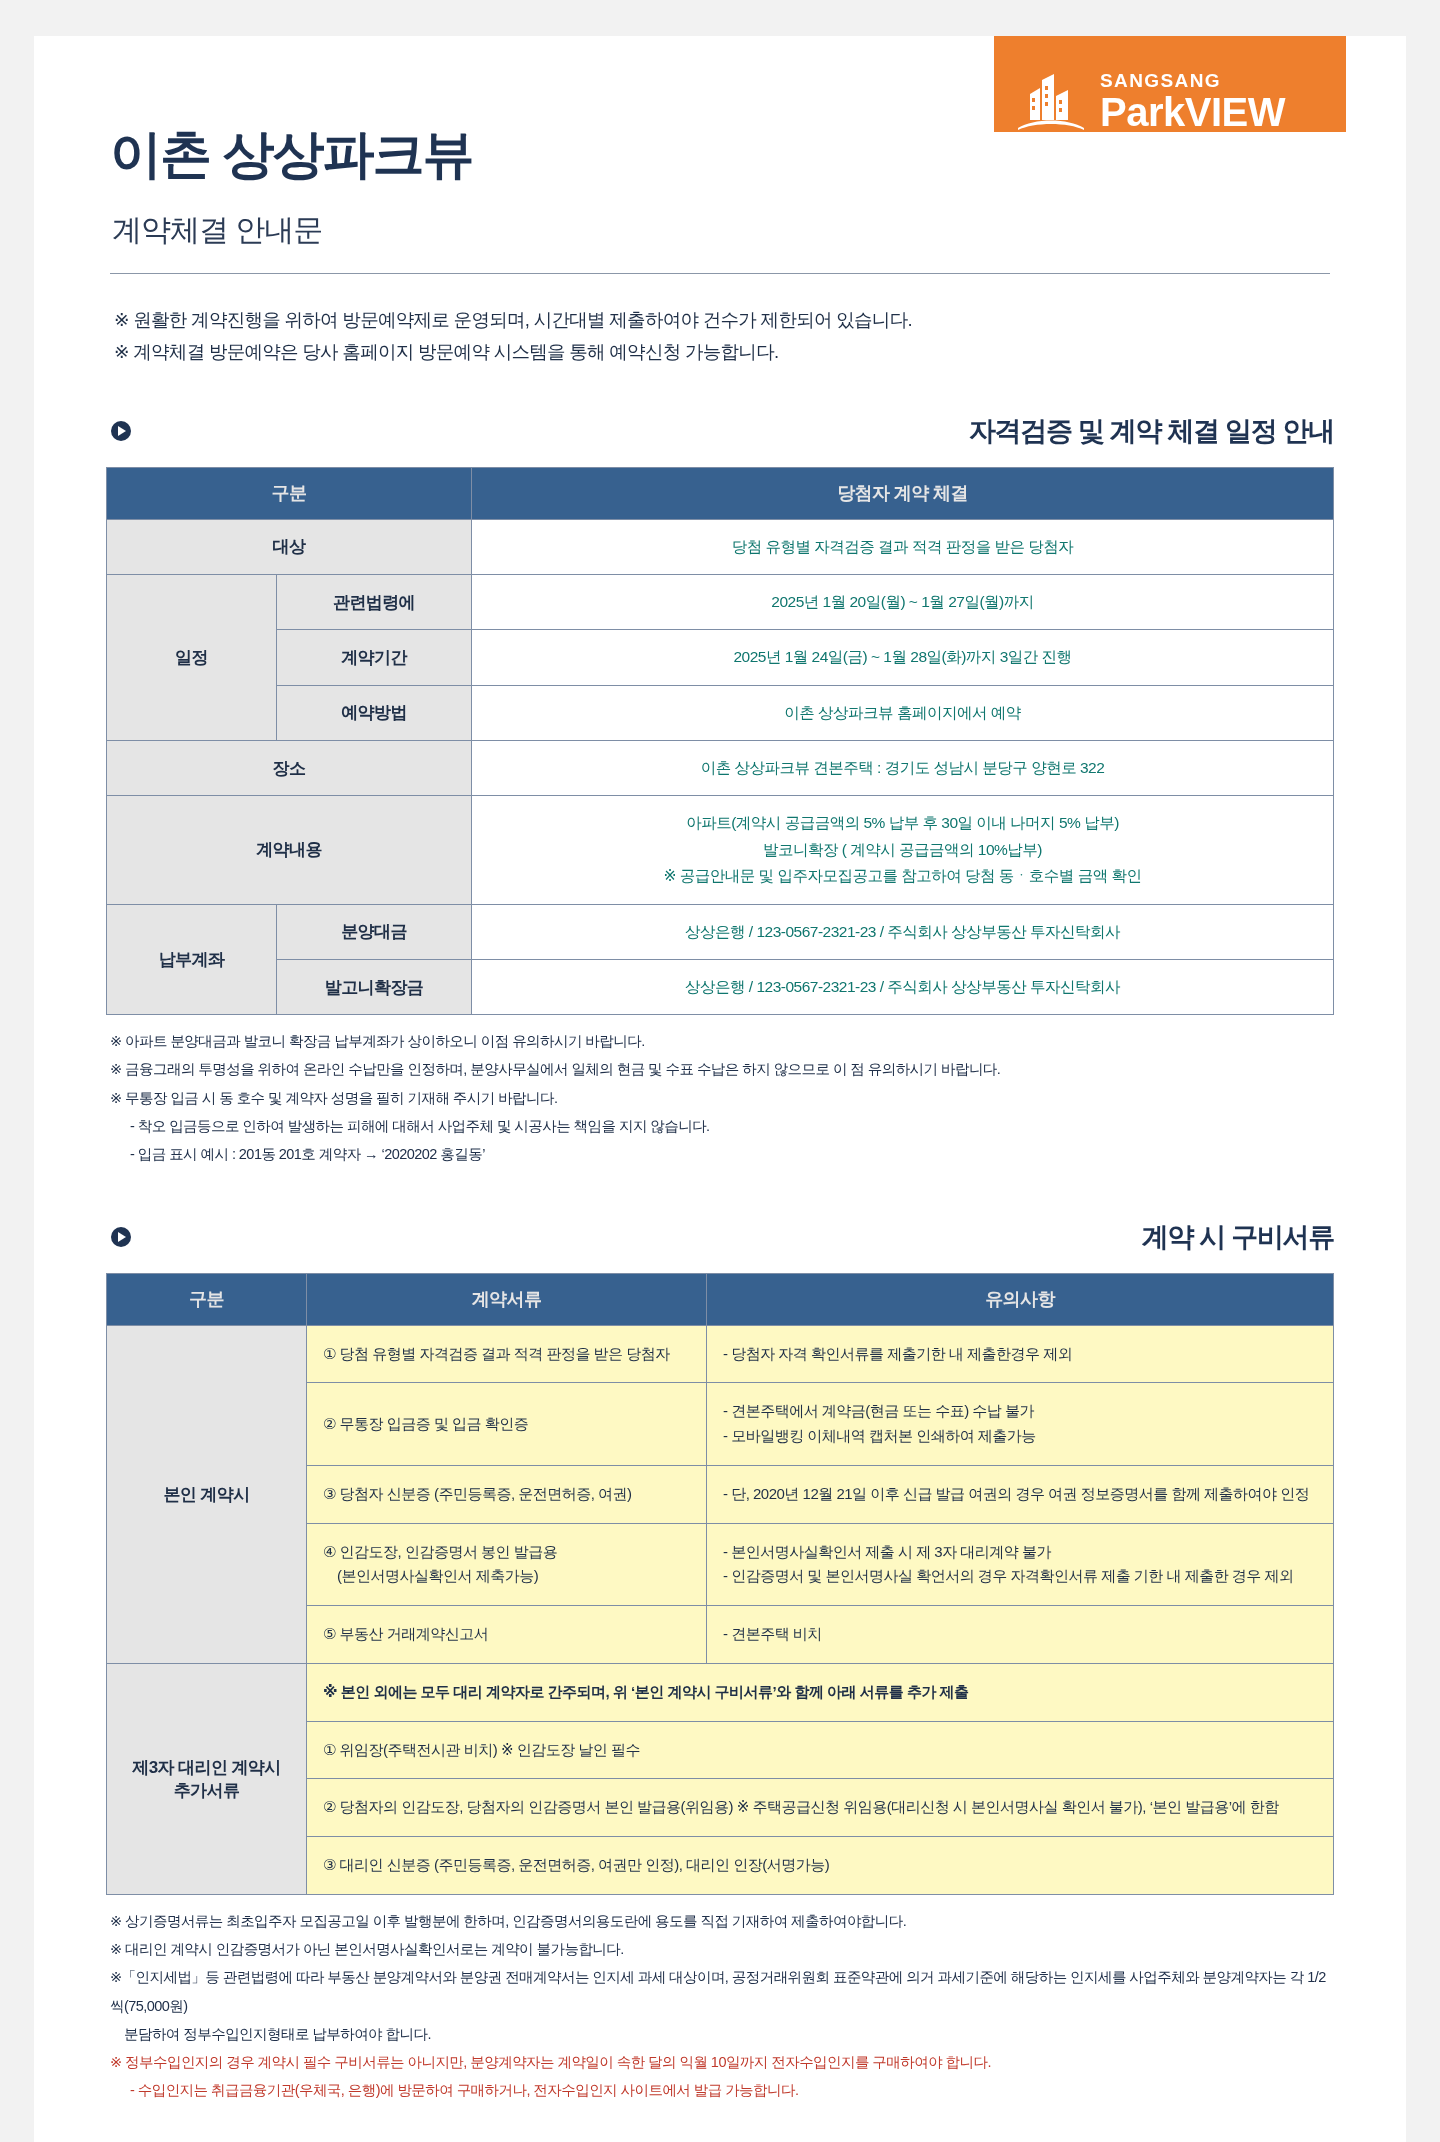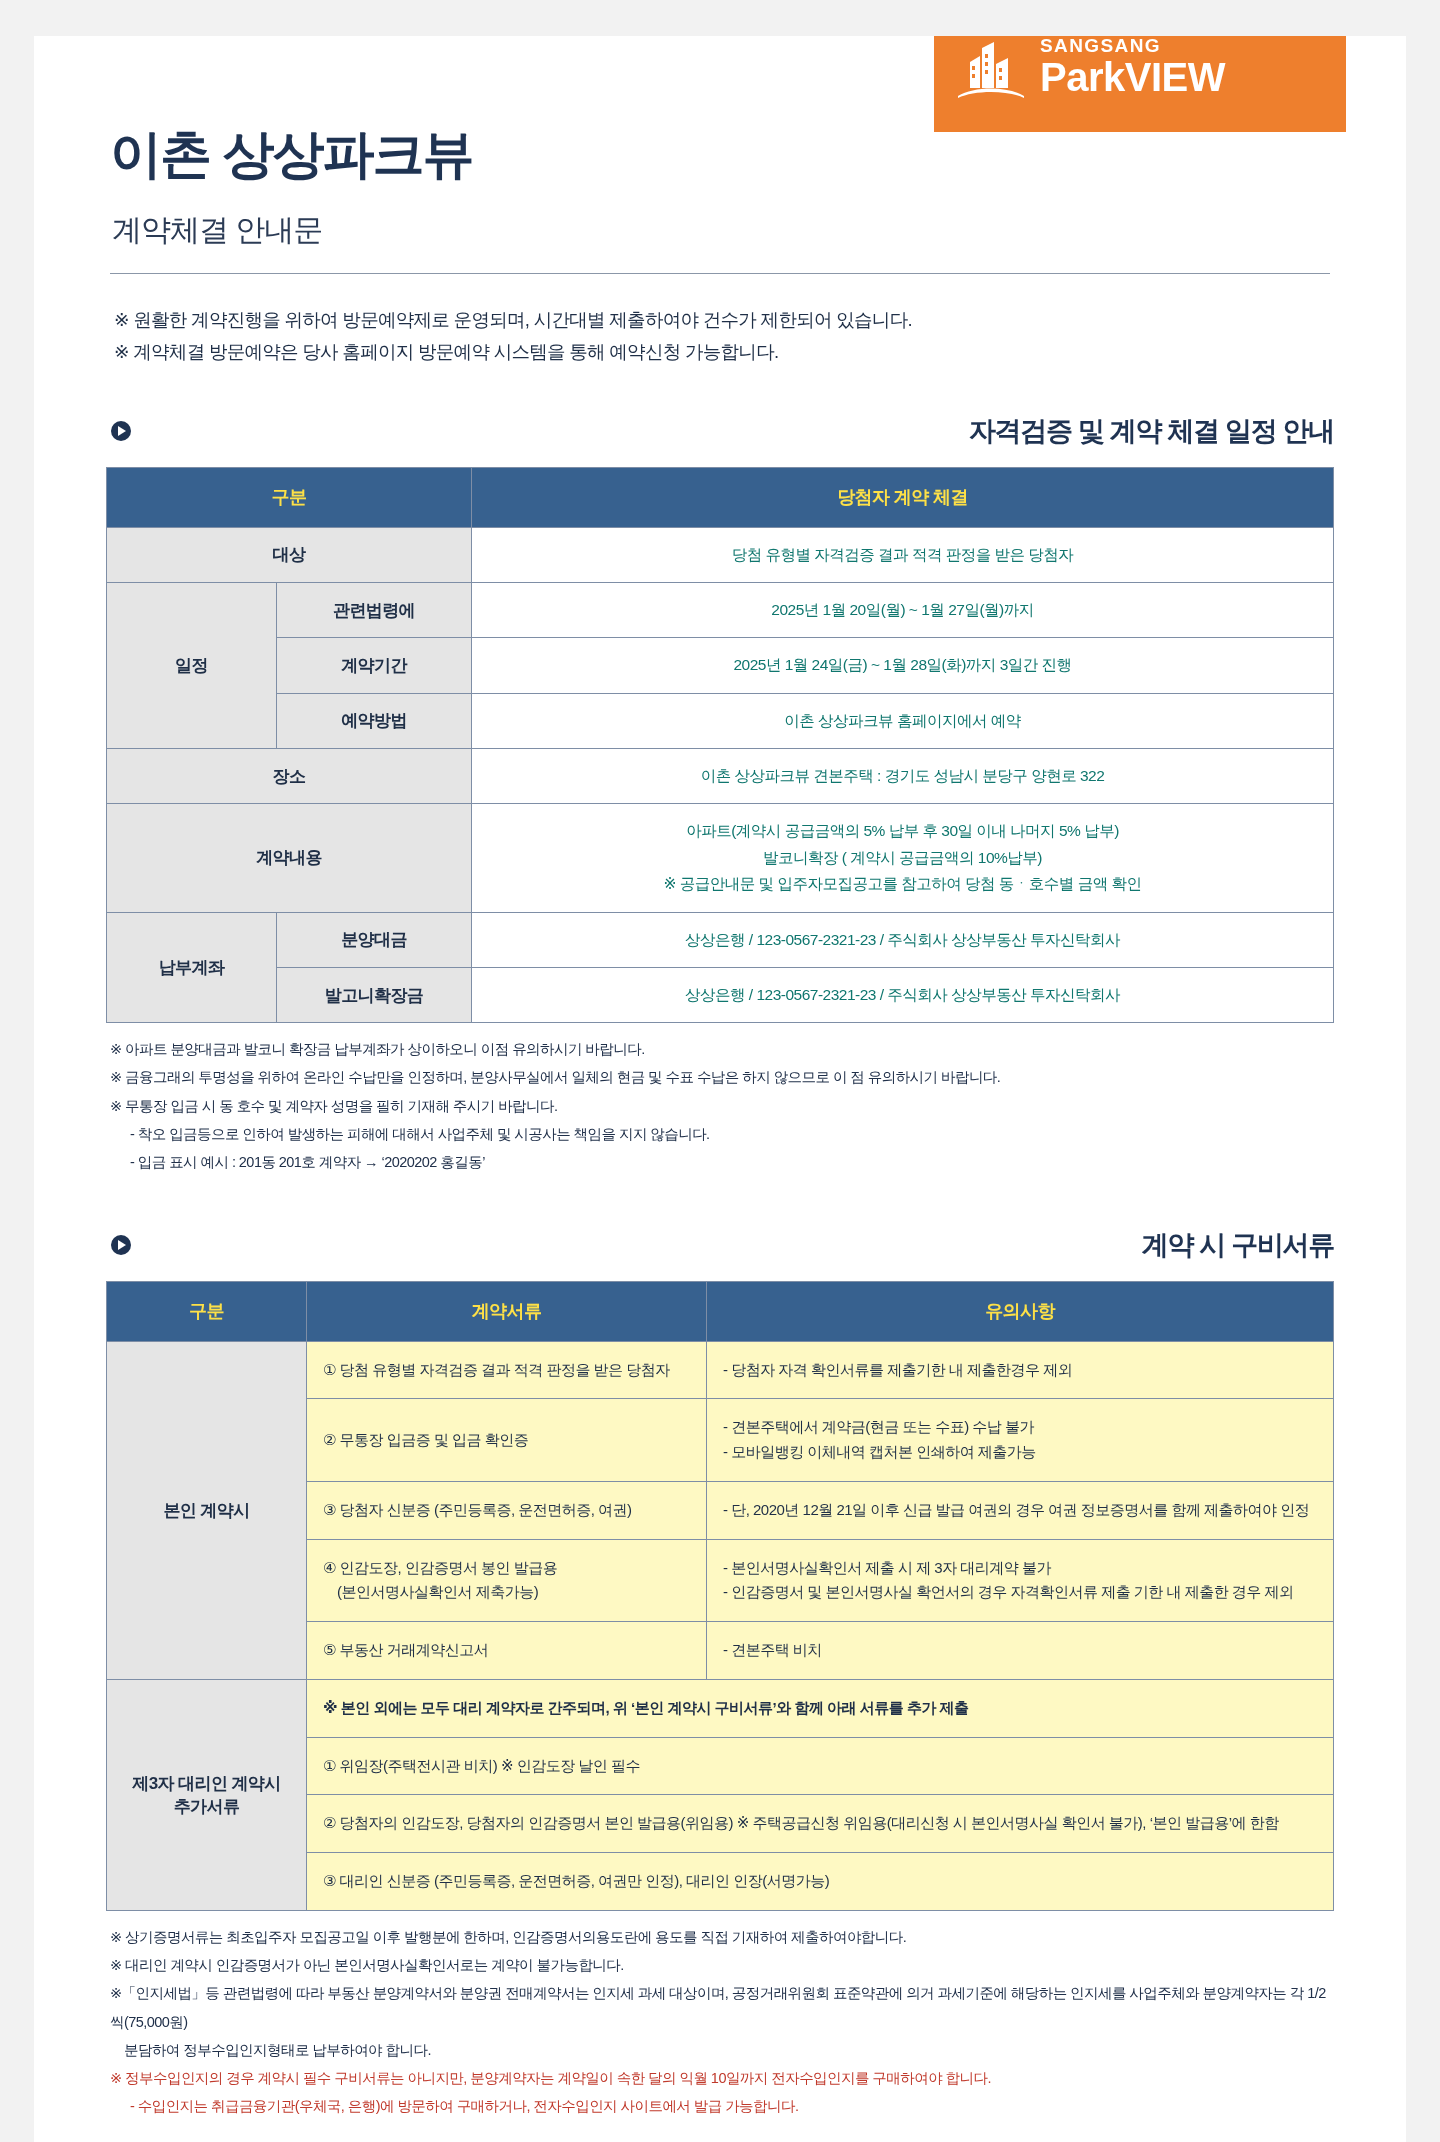--- a/index.html
+++ b/index.html
@@ -25,25 +25,25 @@
     background: #ffffff;
     padding: 62px 72px 58px 72px;
     min-height: 2040px;
   }
 
   
   .logo-badge {
     position: absolute;
     top: 0;
     right: 60px;
-    width: 412px;
+    width: 352px;
     height: 96px;
     background: #ee7f2d;
     display: flex;
-    align-items: flex-start;
+    align-items: flex-end;
     padding: 0 26px 0 22px;
     gap: 14px;
   }
   .logo-mark { width: 70px; height: 64px; flex: 0 0 auto; }
   .logo-text { display: flex; flex-direction: column; justify-content: center; line-height: 1; }
   .logo-sangsang {
     color: #ffffff;
     font-size: 19px;
     font-weight: bold;
     letter-spacing: 1.4px;
@@ -107,25 +107,25 @@
     border-collapse: collapse;
     table-layout: fixed;
     margin-bottom: 12px;
   }
   table.grid th, table.grid td {
     border: 1px solid #7e8ea6;
     vertical-align: middle;
   }
   table.grid thead th {
     background: #37618f;
-    color: #fde047;
+    color: #e5e5e5;
     font-size: 18px;
     font-weight: bold;
     letter-spacing: -0.6px;
-    height: 60px;
+    height: 52px;
     text-align: center;
   }
   td.hcell {
     background: #e5e5e5;
     color: #1f2f47;
     font-size: 17px;
     font-weight: bold;
     letter-spacing: -0.6px;
     text-align: center;
     padding: 12px 6px;

